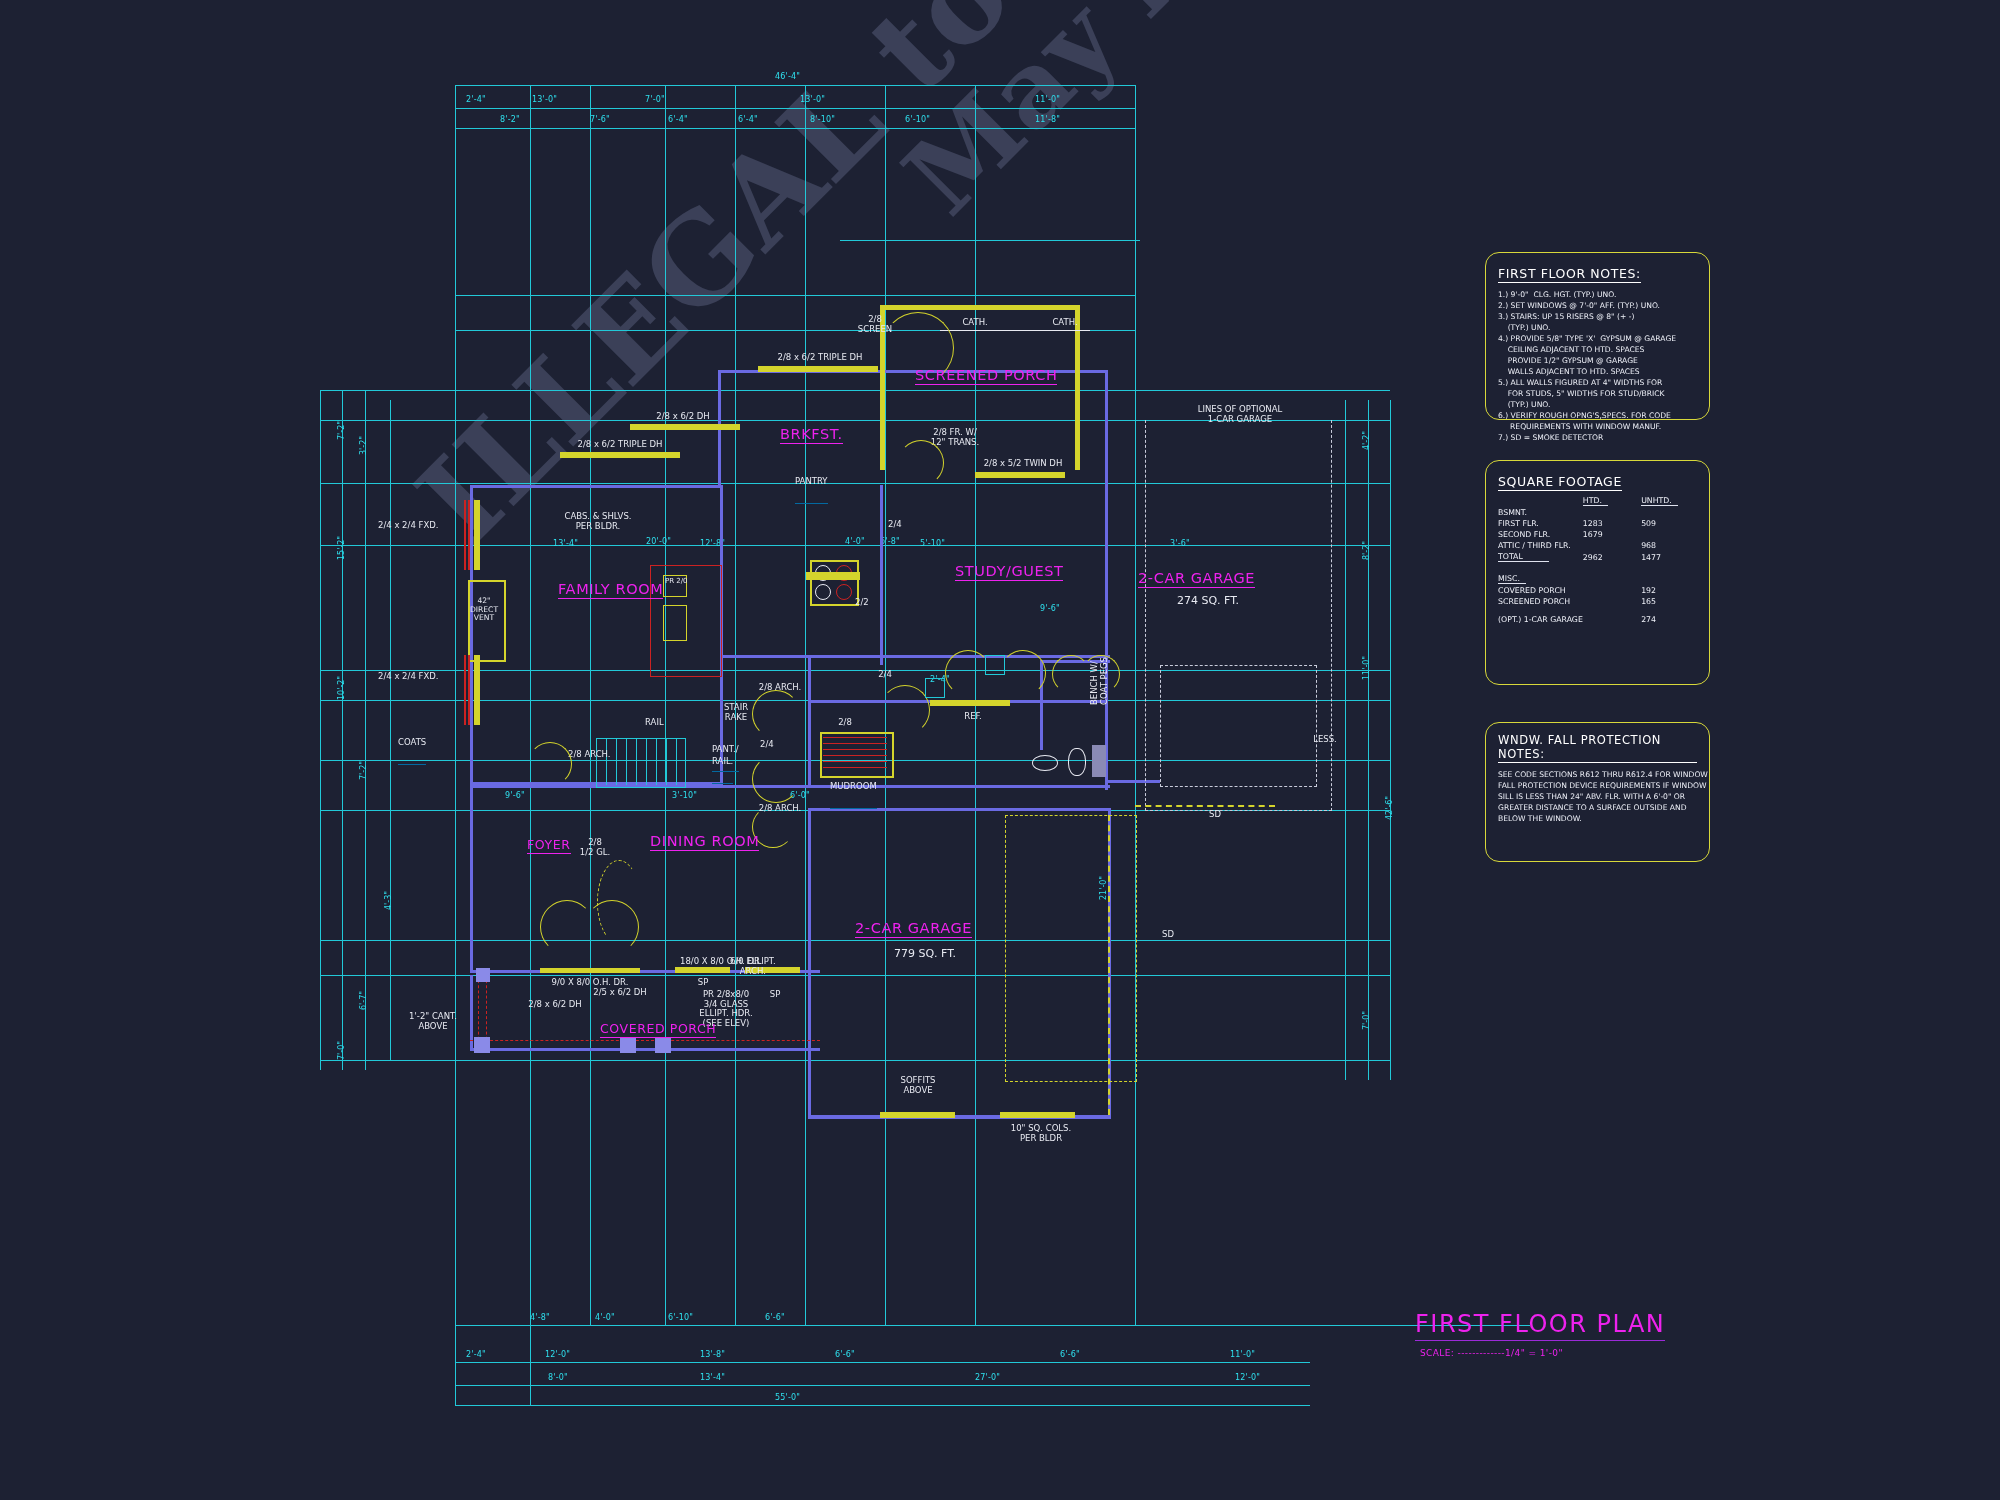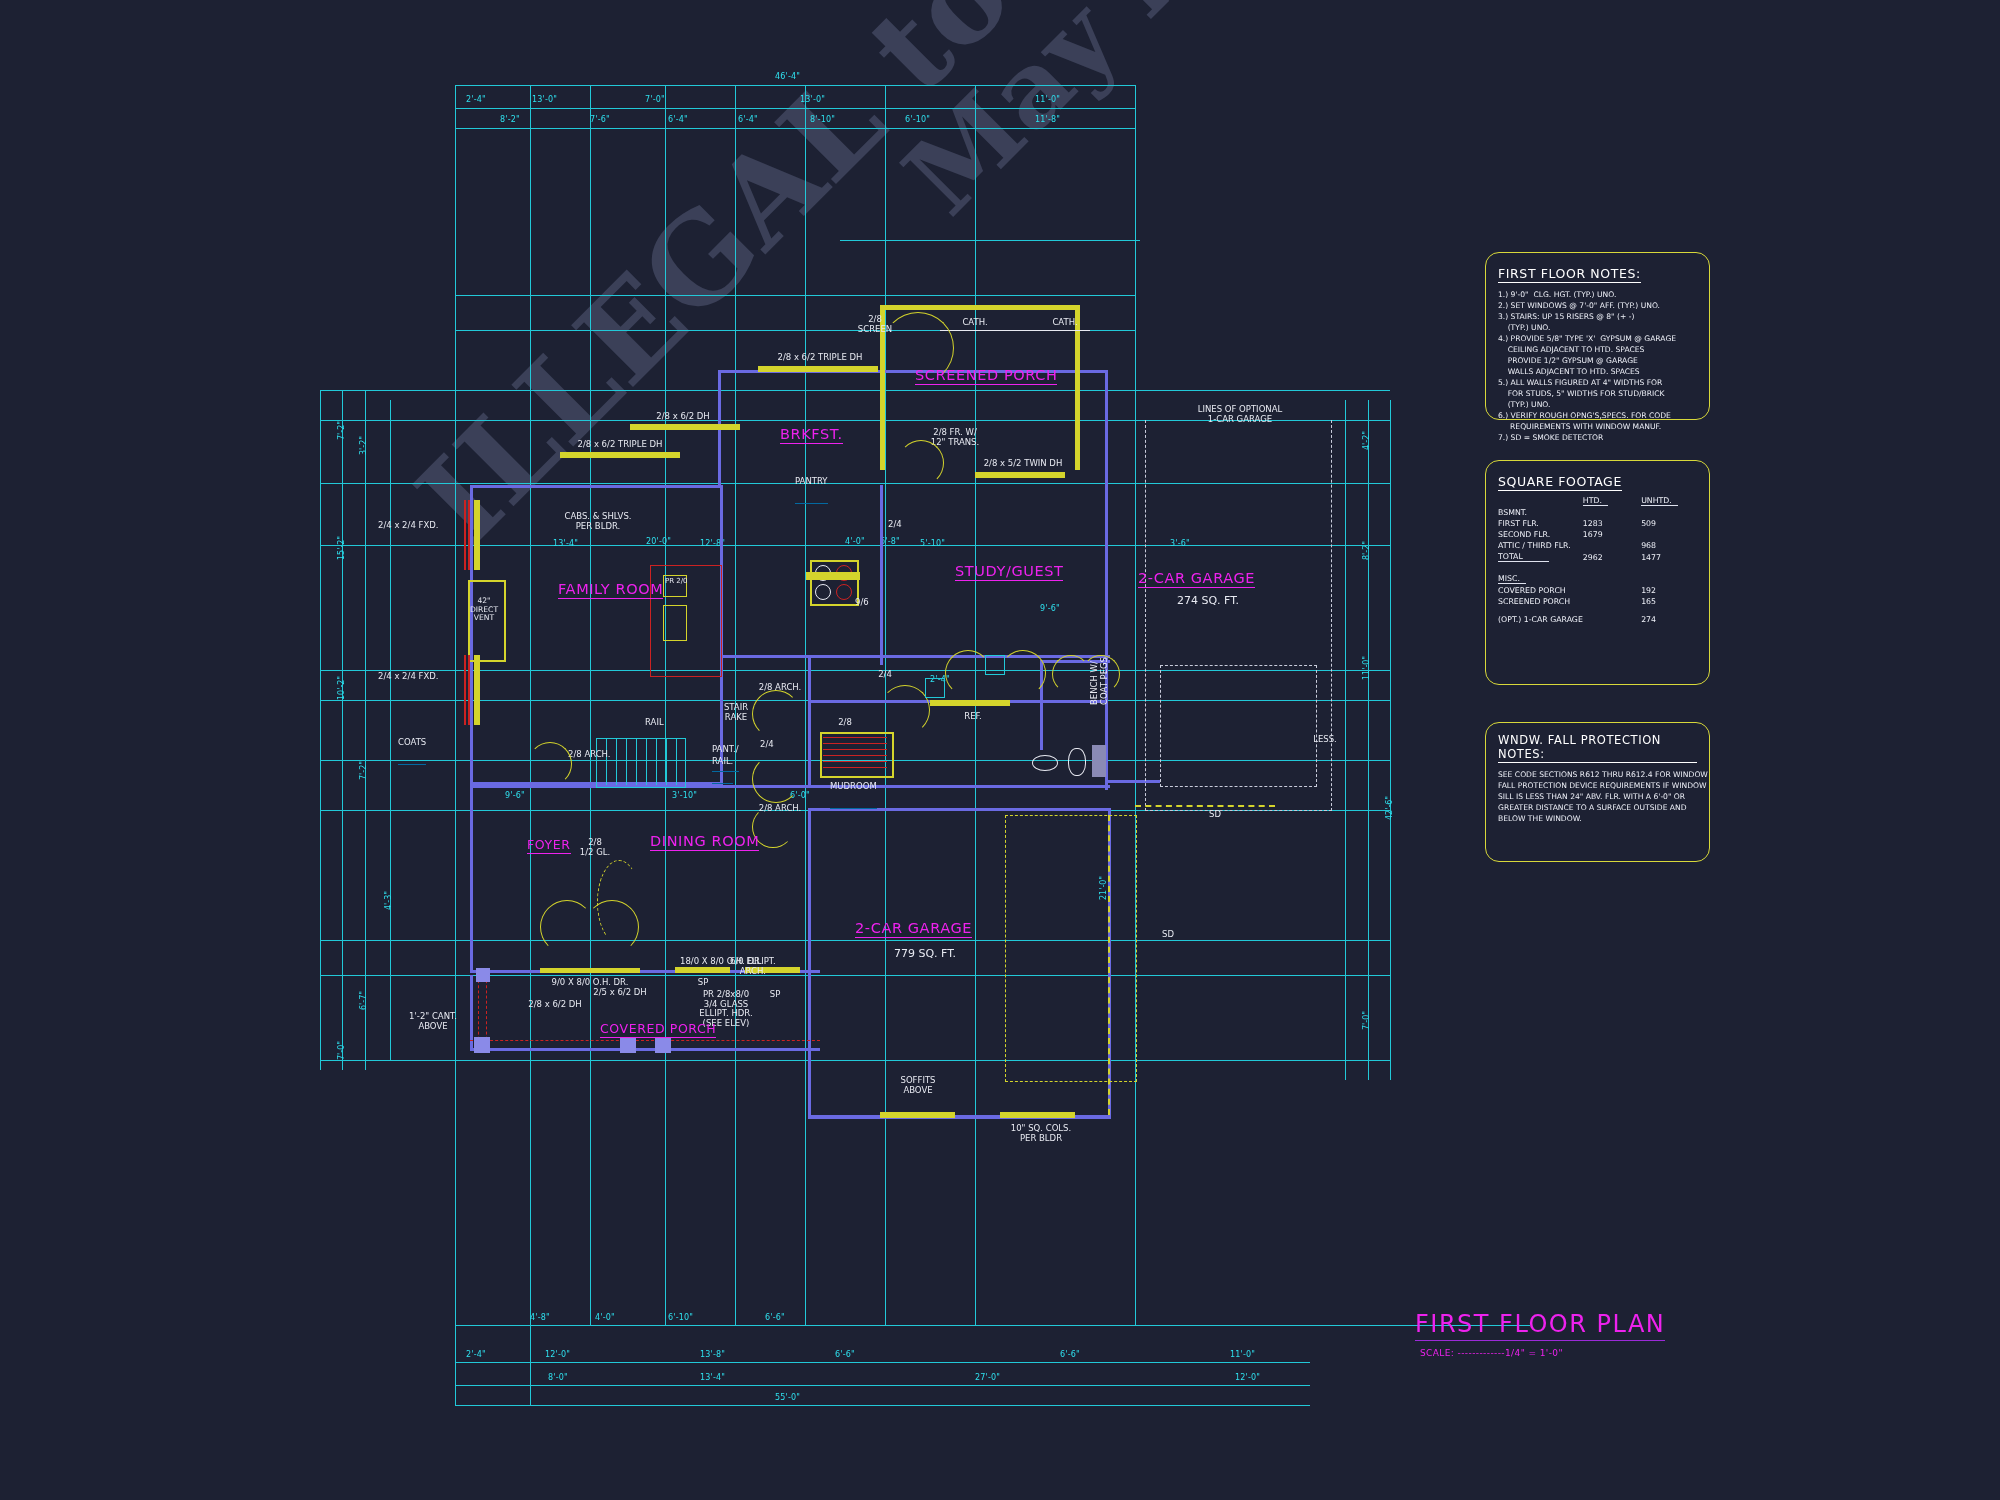--- a/index.html
+++ b/index.html
@@ -264,21 +264,21 @@
 3/4 GLASS
 ELLIPT. HDR.
 (SEE ELEV)</div>
   <div class="t note" style="left:735px;top:990px;width:80px;">SP</div>
   <div class="t note" style="left:680px;top:957px;">18/0 X 8/0 O.H. DR.</div>
   <div class="t note" style="left:730px;top:957px;">6/0 ELLIPT.
 ARCH.</div>
 
   <div class="redl" style="left:650px;top:565px;width:70px;height:110px;background:transparent;"></div>
   <div class="win" style="left:810px;top:560px;width:45px;height:42px;border:2px solid #d4d42c;background:transparent;"></div>
-  <div class="t note" style="left:855px;top:598px;">9/6</div>
+  <div class="t note" style="left:855px;top:598px;">2/2</div>
   <div class="win" style="left:815px;top:565px;width:14px;height:14px;border:1.4px solid #e8eaf2;border-radius:50%;background:transparent;"></div>
   <div class="win" style="left:836px;top:565px;width:14px;height:14px;border:1.4px solid #cc2222;border-radius:50%;background:transparent;"></div>
   <div class="win" style="left:815px;top:584px;width:14px;height:14px;border:1.4px solid #e8eaf2;border-radius:50%;background:transparent;"></div>
   <div class="win" style="left:836px;top:584px;width:14px;height:14px;border:1.4px solid #cc2222;border-radius:50%;background:transparent;"></div>
   <div class="win" style="left:806px;top:572px;width:54px;height:8px;"></div>
 
   <div class="win" style="left:663px;top:575px;width:22px;height:20px;border:1.5px solid #d4d42c;background:transparent;"></div>
   <div class="t note" style="left:665px;top:578px;font-size:7px;">PR 2/0</div>
   <div class="win" style="left:663px;top:605px;width:22px;height:34px;border:1.5px solid #d4d42c;background:transparent;"></div>
 

